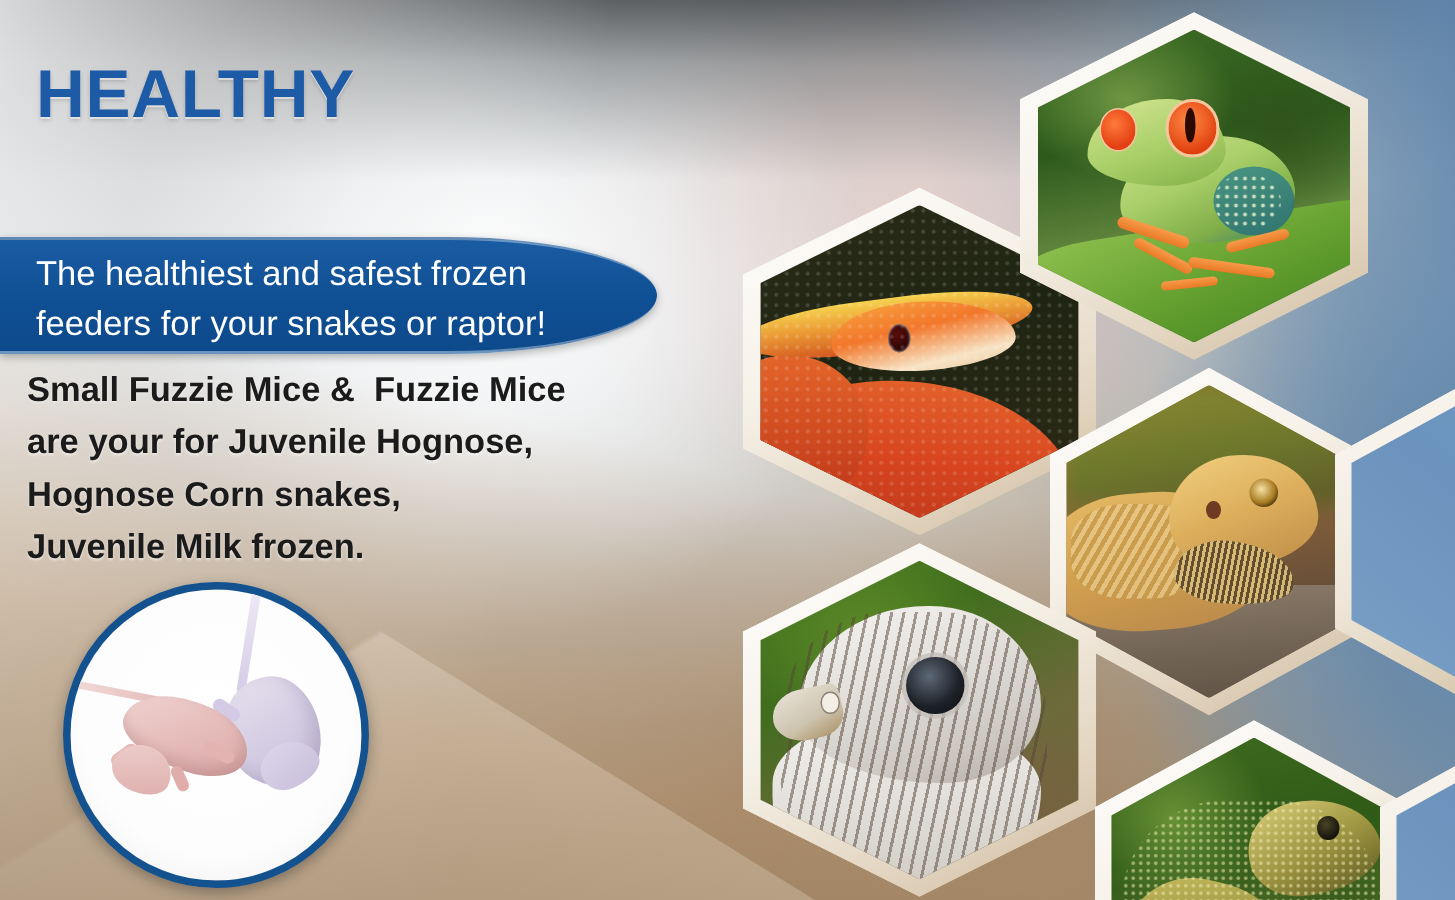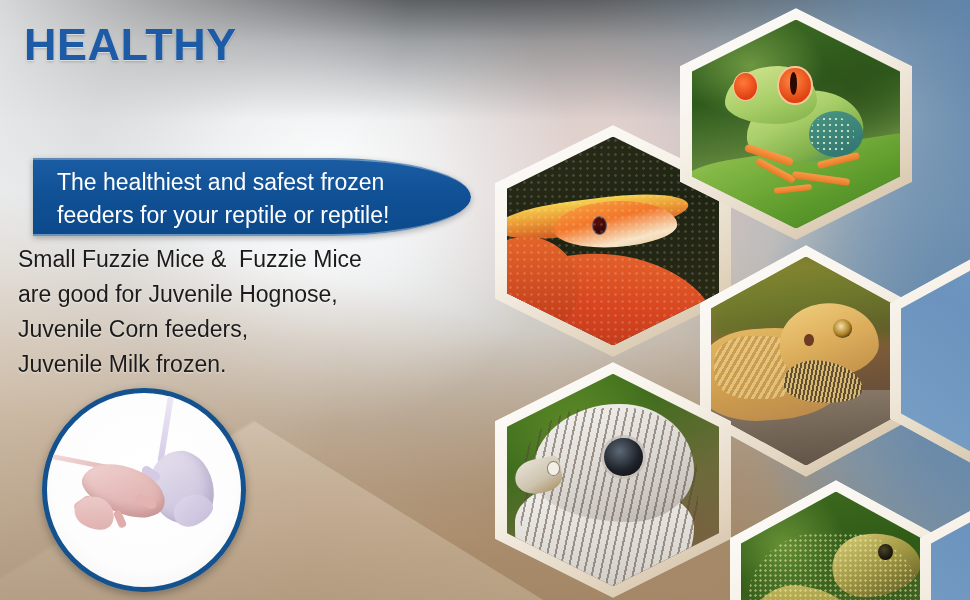--- a/index.html
+++ b/index.html
@@ -40,21 +40,21 @@
     background:linear-gradient(195deg, rgba(0,0,0,0) 52%, rgba(173,139,100,.5) 78%, rgba(143,111,74,.62) 100%);
   }
   .bg-rightblue{
     background:linear-gradient(255deg, rgba(96,134,173,.95) 0%, rgba(106,143,178,.7) 10%, rgba(130,160,186,.30) 20%, rgba(0,0,0,0) 34%);
   }
   .bg-rightblue2{
     background:radial-gradient(ellipse 28% 60% at 99% 62%, rgba(92,132,172,.95) 0%, rgba(104,142,178,.55) 45%, rgba(0,0,0,0) 78%);
   }
 
   
-  .headline{position:absolute;left:24px;top:19px;z-index:20;}
+  .headline{position:absolute;left:24px;top:37px;z-index:20;}
   .line1{
     font-size:45px;line-height:52px;font-weight:bold;letter-spacing:.5px;
     color:#1d5ba6;
     text-shadow:0 1px 0 rgba(255,255,255,.55), 0 2px 3px rgba(0,0,0,.18);
   }
   .line2{
     font-size:45px;line-height:54px;font-weight:bold;letter-spacing:0px;
     color:#101010;margin-top:-2px;
     text-shadow:0 1px 0 rgba(255,255,255,.35), 0 2px 4px rgba(0,0,0,.22);
   }
@@ -63,34 +63,33 @@
   .tagline{
     position:absolute;left:0;top:158px;width:438px;height:78px;z-index:20;
     background:linear-gradient(180deg,#1a5ca3 0%,#0f4f93 55%,#0d4a8c 100%);
     border-top:2px solid rgba(255,255,255,.35);
     border-bottom:2px solid rgba(255,255,255,.35);
     border-top-right-radius:150px 42px;
     border-bottom-right-radius:150px 42px;
     box-shadow:0 2px 6px rgba(0,0,0,.28);
     box-sizing:border-box;
     padding:6px 0 0 24px;
-    margin-left:33px;
   }
   .tagline-text{
     color:#ffffff;font-size:23px;line-height:33px;font-weight:400;
     width:390px;
   }
 
   
   .desc{
     position:absolute;left:18px;top:242px;width:400px;z-index:20;
     color:#1b1b1b;font-size:23px;line-height:35px;
     text-shadow:0 1px 2px rgba(255,255,255,.55);
   }
-  .desc div{white-space:pre;}
+  .desc div{white-space:pre;font-weight:bold;}
 
   
   .mice-circle{
     position:absolute;left:42px;top:388px;width:194px;height:194px;z-index:22;
     border-radius:50%;
     border:5px solid #14528f;
     background:
       radial-gradient(circle at 50% 45%, #ffffff 0%, #fdfdfd 62%, #f2f2f3 86%, #e9e9ea 100%);
     box-shadow:0 3px 9px rgba(0,0,0,.3);
     overflow:hidden;
@@ -293,27 +292,27 @@
   <div class="bg-layer bg-bottomwarm"></div>
   <div class="bg-layer bg-rightblue"></div>
   <div class="bg-layer bg-rightblue2"></div>
 
   <div class="headline">
     <div class="line1">HEALTHY</div>
   </div>
 
   <div class="tagline">
     <div class="tagline-text">The healthiest and safest frozen</div>
-    <div class="tagline-text">feeders for your reptile or reptile!</div>
+    <div class="tagline-text">feeders for your snakes or raptor!</div>
   </div>
 
   <div class="desc">
     <div>Small Fuzzie Mice &amp;  Fuzzie Mice</div>
-    <div>are good for Juvenile Hognose,</div>
-    <div>Juvenile Corn feeders,</div>
+    <div>are your for Juvenile Hognose,</div>
+    <div>Hognose Corn snakes,</div>
     <div>Juvenile Milk frozen.</div>
   </div>
 
   <div class="mice-circle">
     <div class="mouse mA-tail"></div>
     <div class="mouse mB-tail"></div>
     <div class="mouse mB-body"></div>
     <div class="mouse mB-leg1"></div>
     <div class="mouse mB-head"></div>
     <div class="mouse mB-leg2"></div>

